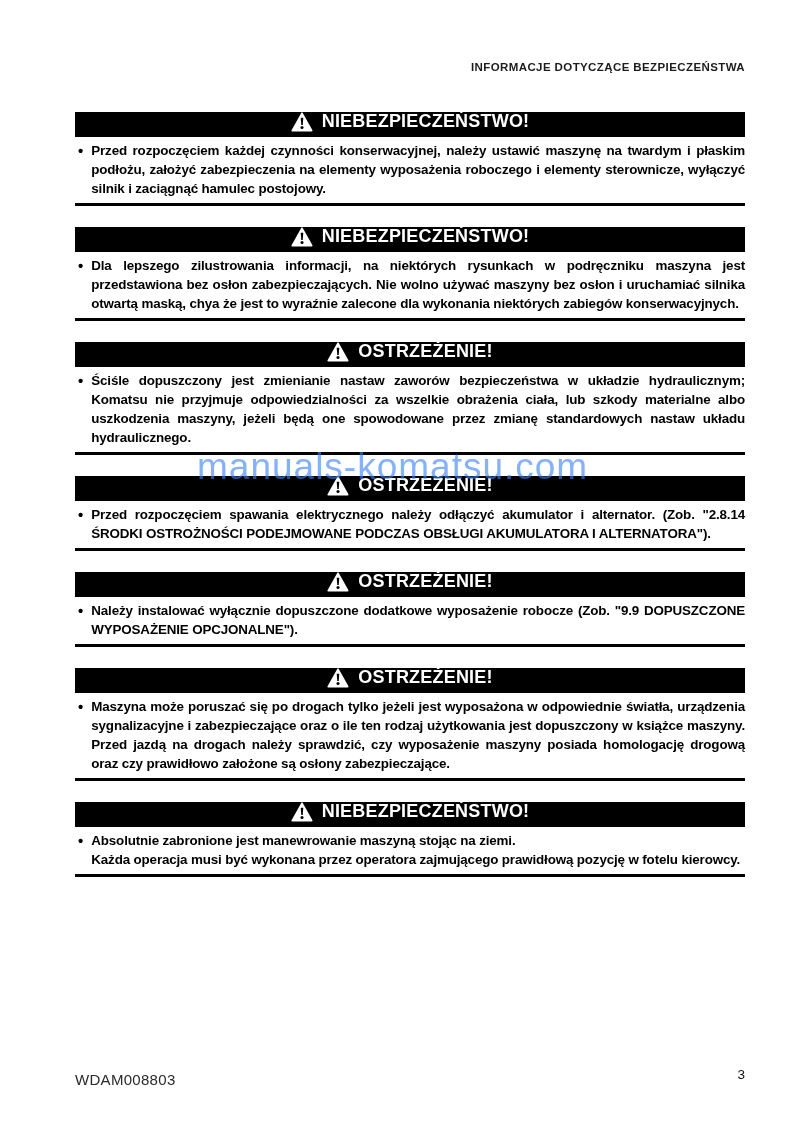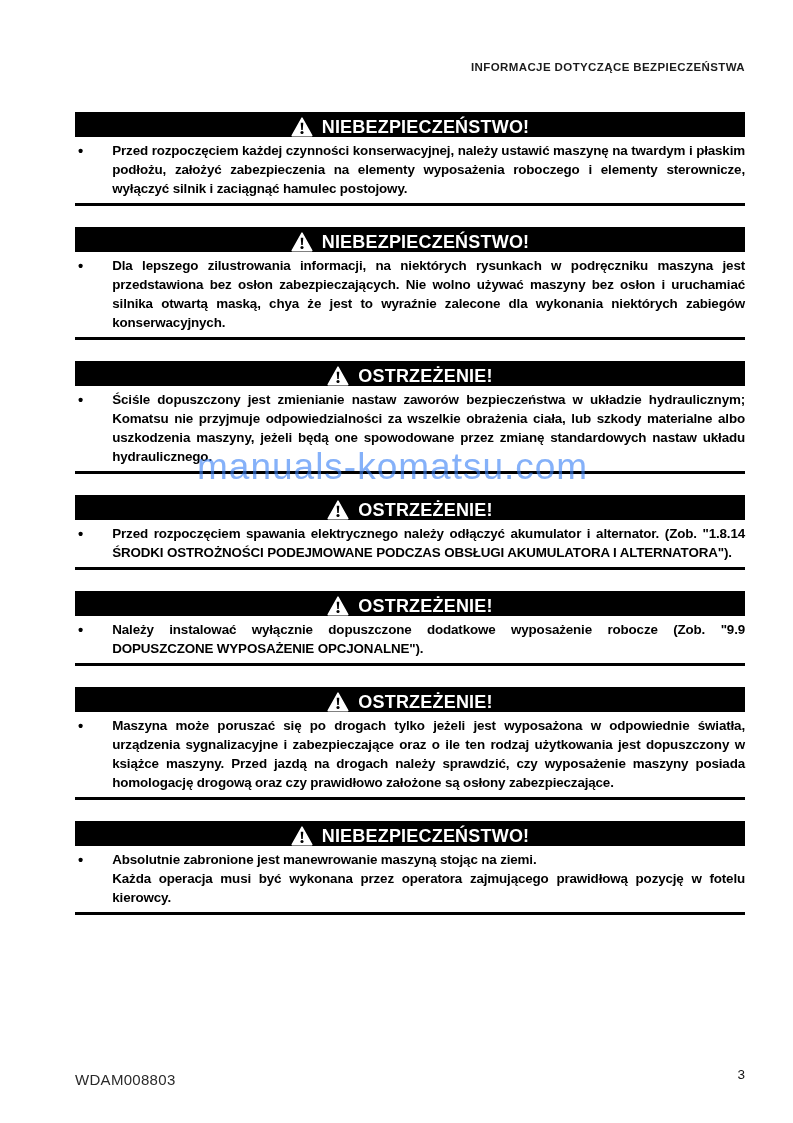--- a/index.html
+++ b/index.html
@@ -31,21 +31,21 @@
     left: 75px;
     width: 670px;
   }
   .warn-section {
     margin-bottom: 21px;
   }
   .banner {
     background: #000000;
     height: 25px;
     display: flex;
-    align-items: flex-end;
+    align-items: flex-start;
     justify-content: center;
     gap: 9px;
   }
   .banner-title {
     color: #ffffff;
     font-size: 18px;
     font-weight: bold;
     letter-spacing: 0.2px;
     line-height: 1;
     padding-bottom: 1px;
@@ -70,21 +70,20 @@
   }
   .para-text {
     flex: 1 1 auto;
     font-size: 13.4px;
     font-weight: bold;
     line-height: 19px;
     color: #000000;
     text-align: justify;
     white-space: pre-line;
     letter-spacing: -0.15px;
-    margin-left: 21px;
   }
   .rule {
     border-bottom: 3px solid #000000;
   }
   .watermark {
     position: absolute;
     top: 446px;
     left: 50%;
     transform: translateX(-51%);
     font-size: 37px;
@@ -178,21 +177,21 @@
         <svg viewBox="0 0 24 22">
             <path d="M12 1.2 L22.8 20.6 H1.2 Z" fill="#ffffff" stroke="#ffffff" stroke-width="1.6" stroke-linejoin="round"></path>
             <path d="M12 6.2 L13.4 6.2 L12.8 14.2 L11.2 14.2 L10.6 6.2 Z" fill="#000000"></path>
             <circle cx="12" cy="17" r="1.7" fill="#000000"></circle>
           </svg>
       </span>
       <span class="banner-title">OSTRZEŻENIE!</span>
     </div>
     <div class="para">
       <span class="bullet">•</span>
-      <div class="para-text">Przed rozpoczęciem spawania elektrycznego należy odłączyć akumulator i alternator. (Zob. "1.8.14 ŚRODKI OSTROŻNOŚCI PODEJMOWANE PODCZAS OBSŁUGI AKUMULATORA I ALTERNATORA").</div>
+      <div class="para-text">Przed rozpoczęciem spawania elektrycznego należy odłączyć akumulator i alternator. (Zob. "2.8.14 ŚRODKI OSTROŻNOŚCI PODEJMOWANE PODCZAS OBSŁUGI AKUMULATORA I ALTERNATORA").</div>
     </div>
     <div class="rule"></div>
   </section>
 
   <section class="warn-section">
     <div class="banner">
       <span class="tri">
         <svg viewBox="0 0 24 22">
             <path d="M12 1.2 L22.8 20.6 H1.2 Z" fill="#ffffff" stroke="#ffffff" stroke-width="1.6" stroke-linejoin="round"></path>
             <path d="M12 6.2 L13.4 6.2 L12.8 14.2 L11.2 14.2 L10.6 6.2 Z" fill="#000000"></path>

